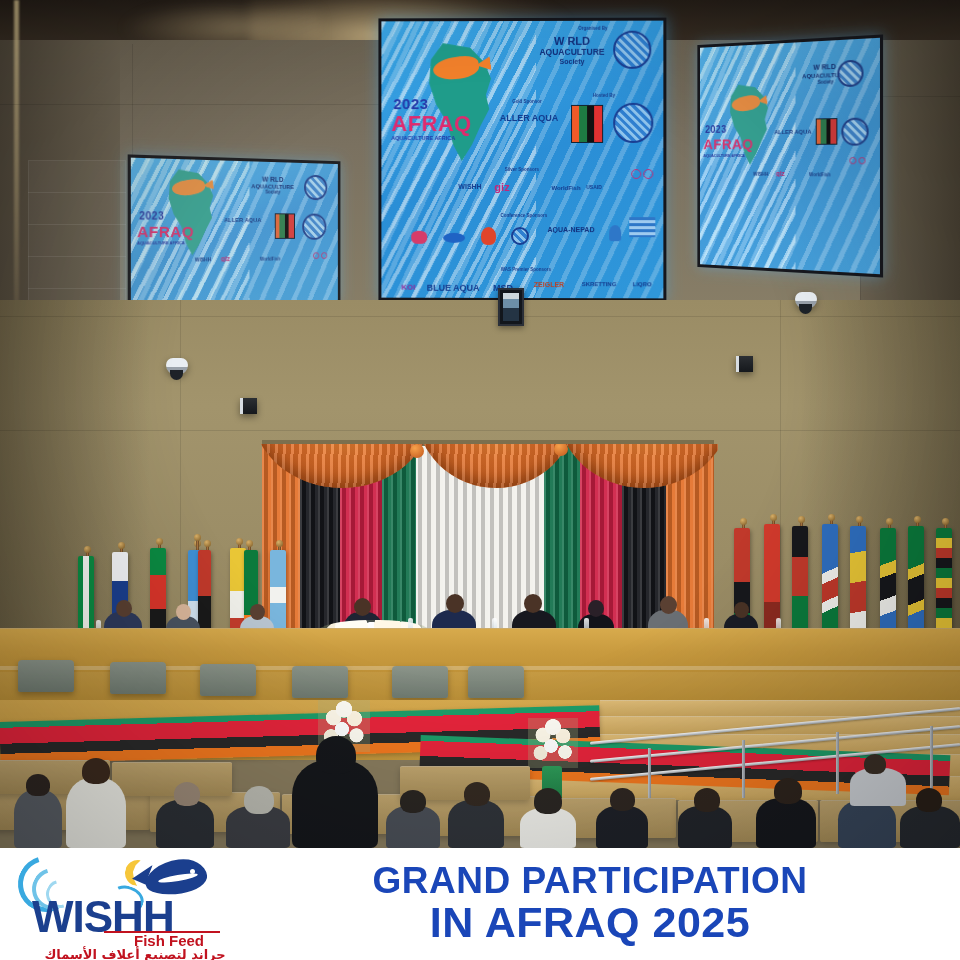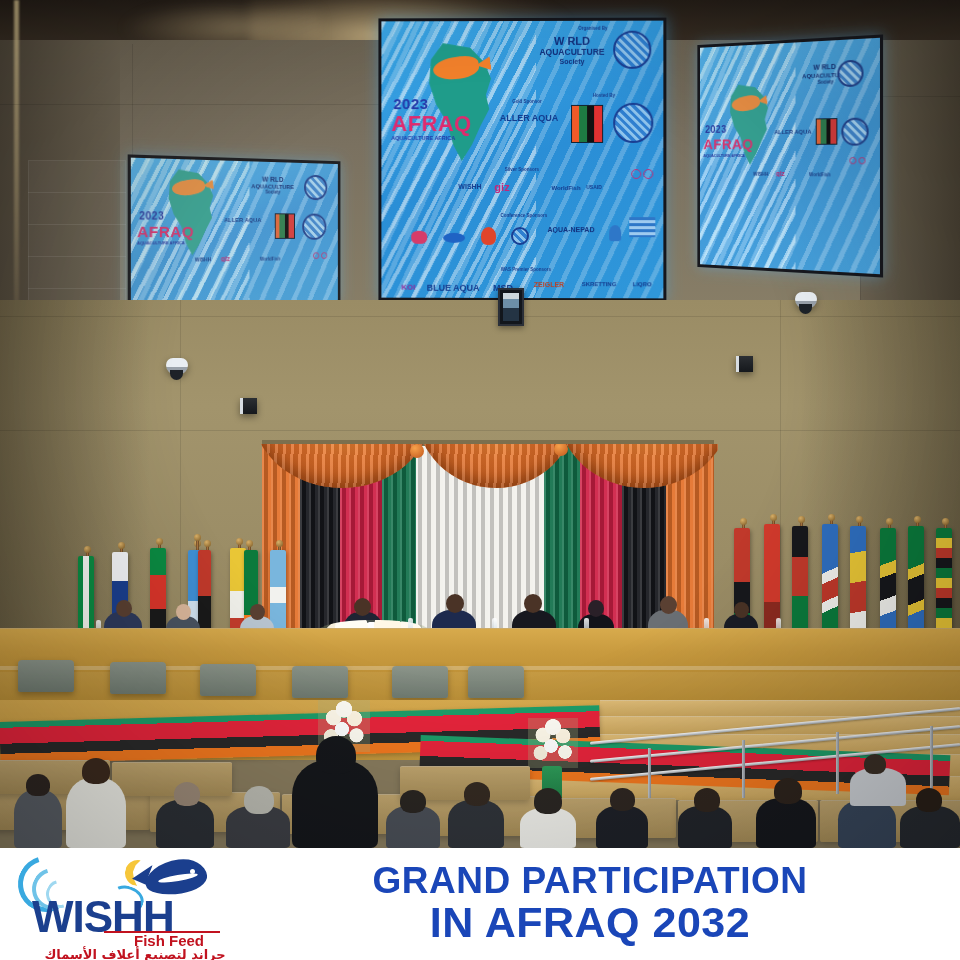--- a/index.html
+++ b/index.html
@@ -735,18 +735,18 @@
       <div class="fish-eye"></div>
 
       <div class="grand-text">WISHH</div>
       <div class="grand-underline"></div>
       <div class="fishfeed-text">Fish Feed</div>
       <div class="arabic-text">جراند لتصنيع أعلاف الأسماك</div>
     </div>
 
     <div class="banner-title">
       <div class="l1">GRAND PARTICIPATION</div>
-      <div class="l2">IN AFRAQ 2032</div>
+      <div class="l2">IN AFRAQ 2025</div>
     </div>
 
   </div>
 
 </div>
 
 </body></html>

